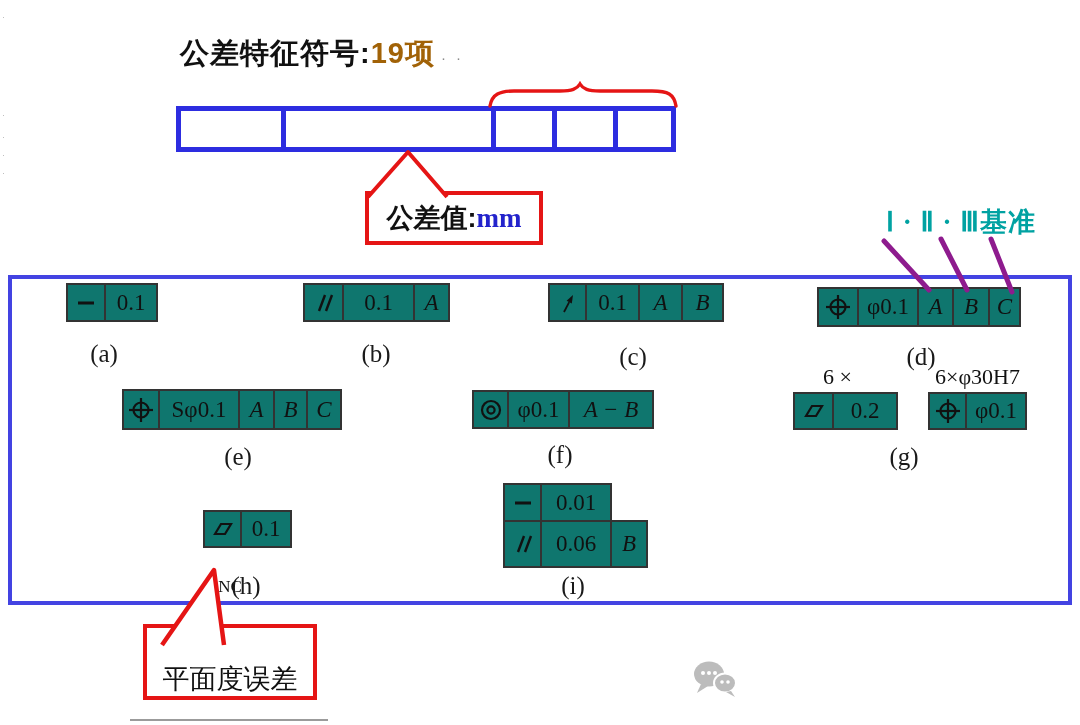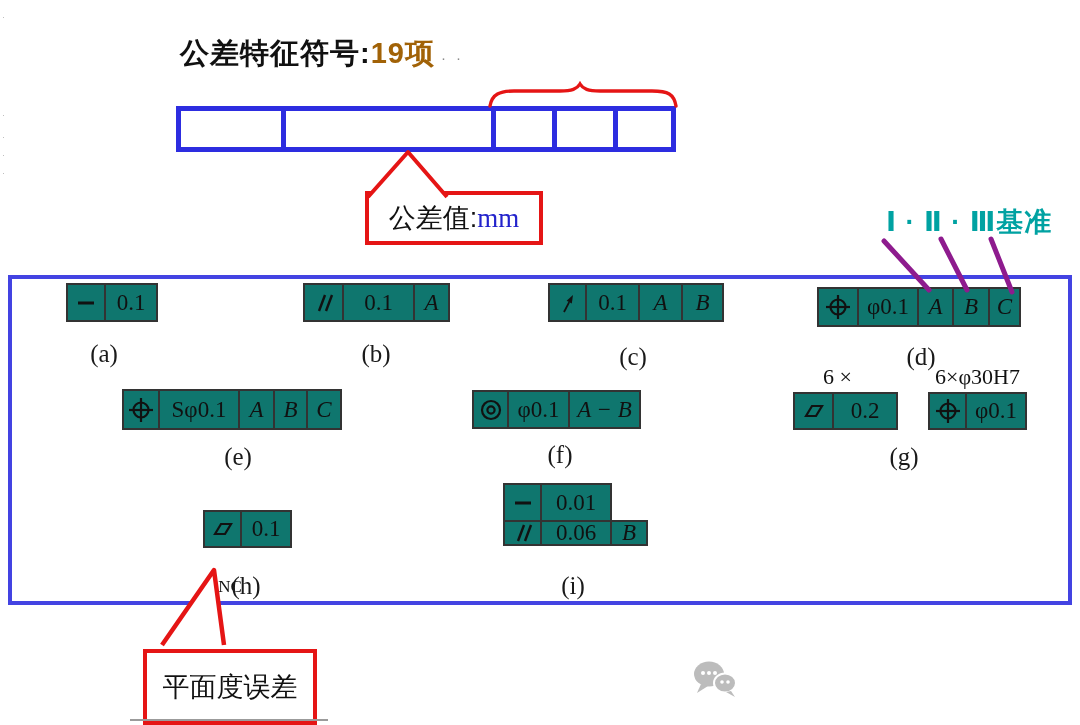--- a/index.html
+++ b/index.html
@@ -9,21 +9,21 @@
   
   .heiti{font-weight:700;color:#111;font-size:29px;letter-spacing:1px;white-space:nowrap;}
   .blue-txt{color:#a16207;}
   .dots{color:#8a8a8a;font-size:15px;margin-left:6px;letter-spacing:3px;}
   
   .topframe{display:flex;border:5px solid #2d2de0;background:#fff;}
   .topframe .tcell{border-left:5px solid #2d2de0;}
   .topframe .tcell:first-child{border-left:none;}
   
   .redbox{border:4px solid #e51515;background:#fff;display:flex;align-items:center;justify-content:center;text-align:center;}
-  .callout1-txt{font-size:27px;font-weight:400;color:#111;white-space:nowrap;}
+  .callout1-txt{font-size:27px;font-weight:700;color:#111;white-space:nowrap;}
   .callout1-txt .mm{font-family:"Liberation Serif","DejaVu Serif",serif;color:#2323cc;}
   .callout2-txt{font-family:"Liberation Serif","DejaVu Serif",serif;font-size:27px;color:#111;line-height:34px;white-space:nowrap;}
   .teal{color:#00a2a2;font-weight:700;font-size:27px;white-space:nowrap;letter-spacing:1px;}
   
   .bigrect{border:4px solid #4343e2;background:#fff;}
   
   .fcf{display:flex;align-items:stretch;border:2px solid #333;background:#0f766e;}
   .fcf .cell{display:flex;align-items:center;justify-content:center;
              font-family:"Liberation Serif","DejaVu Serif",serif;font-size:23px;color:#111;
              border-left:2px solid #333;box-sizing:border-box;}
@@ -57,21 +57,21 @@
     <div class="tcell" style="width:205px"></div>
     <div class="tcell" style="width:56px"></div>
     <div class="tcell" style="width:56px"></div>
     <div class="tcell" style="width:53px"></div>
   </div>
 
   <div class="abs redbox" style="left:365px;top:191px;width:178px;height:54px;">
     <span class="callout1-txt"><span>公差值:</span><span class="mm">mm</span></span>
   </div>
 
-  <div class="abs teal" style="left:886px;top:204px;">Ⅰ · Ⅱ · Ⅲ基准</div>
+  <div class="abs teal" style="left:886px;top:204px;font-family:Liberation Serif, serif;">Ⅰ · Ⅱ · Ⅲ基准</div>
 
   <div class="abs bigrect" style="left:8px;top:275px;width:1064px;height:330px;"></div>
 
   <div class="abs fcf" style="left:66px;top:283px;height:39px;">
     <div class="cell" style="width:36px">
       <svg class="icon-svg" width="22" height="20" viewBox="0 0 22 20">
           <line x1="3" y1="10" x2="19" y2="10" stroke="#111" stroke-width="3"></line>
         </svg>
     </div>
     <div class="cell" style="width:52px">0.1</div>
@@ -134,21 +134,21 @@
   <div class="abs flabel" style="left:208px;top:443px;width:60px;">(e)</div>
 
   <div class="abs fcf" style="left:472px;top:390px;height:39px;">
     <div class="cell" style="width:33px">
       <svg class="icon-svg" width="24" height="24" viewBox="0 0 24 24">
           <circle cx="12" cy="12" r="9" fill="none" stroke="#111" stroke-width="2.2"></circle>
           <circle cx="12" cy="12" r="3.6" fill="none" stroke="#111" stroke-width="2.2"></circle>
         </svg>
     </div>
     <div class="cell" style="width:61px">φ0.1</div>
-    <div class="cell it" style="width:71px">A − B</div>
+    <div class="cell it" style="width:84px">A − B</div>
   </div>
   <div class="abs flabel" style="left:530px;top:441px;width:60px;">(f)</div>
 
   <div class="abs note-serif" style="left:793px;top:364px;width:89px;">6 ×</div>
   <div class="abs fcf" style="left:793px;top:392px;height:38px;">
     <div class="cell" style="width:37px">
       <svg class="icon-svg" width="26" height="18" viewBox="0 0 26 18">
           <polygon points="5,14 11,4 21,4 15,14" fill="none" stroke="#111" stroke-width="2.2"></polygon>
         </svg>
     </div>
@@ -179,33 +179,33 @@
   <div class="abs flabel" style="left:216px;top:572px;width:60px;">(h)</div>
 
   <div class="abs fcf" style="left:503px;top:483px;height:39px;">
     <div class="cell" style="width:35px">
       <svg class="icon-svg" width="22" height="20" viewBox="0 0 22 20">
           <line x1="3" y1="10" x2="19" y2="10" stroke="#111" stroke-width="3"></line>
         </svg>
     </div>
     <div class="cell" style="width:70px">0.01</div>
   </div>
-  <div class="abs fcf" style="left:503px;top:520px;height:26px;">
+  <div class="abs fcf" style="left:503px;top:520px;height:48px;">
     <div class="cell" style="width:35px">
       <svg class="icon-svg" width="22" height="22" viewBox="0 0 22 22">
           <line x1="6" y1="19" x2="12" y2="3" stroke="#111" stroke-width="2.4"></line>
           <line x1="13" y1="19" x2="19" y2="3" stroke="#111" stroke-width="2.4"></line>
         </svg>
     </div>
     <div class="cell" style="width:70px">0.06</div>
     <div class="cell it" style="width:36px">B</div>
   </div>
   <div class="abs flabel" style="left:543px;top:572px;width:60px;">(i)</div>
 
-  <div class="abs redbox" style="left:143px;top:649px;width:174px;height:76px;">
+  <div class="abs redbox" style="left:143px;top:624px;width:174px;height:76px;align-items:flex-end;">
     <div class="callout2-txt">
       <div>平面度误差</div>
     </div>
   </div>
   <div class="abs" style="left:130px;top:719px;width:198px;height:2px;background:#9b9b9b;"></div>
 
   <div class="abs" style="left:692px;top:660px;width:46px;height:38px;">
     <svg width="46" height="38" viewBox="0 0 46 38">
       <ellipse cx="17" cy="14" rx="15" ry="12.5" fill="#bcbcbc"></ellipse>
       <path d="M9,24 L5,33 L16,26 Z" fill="#bcbcbc"></path>

